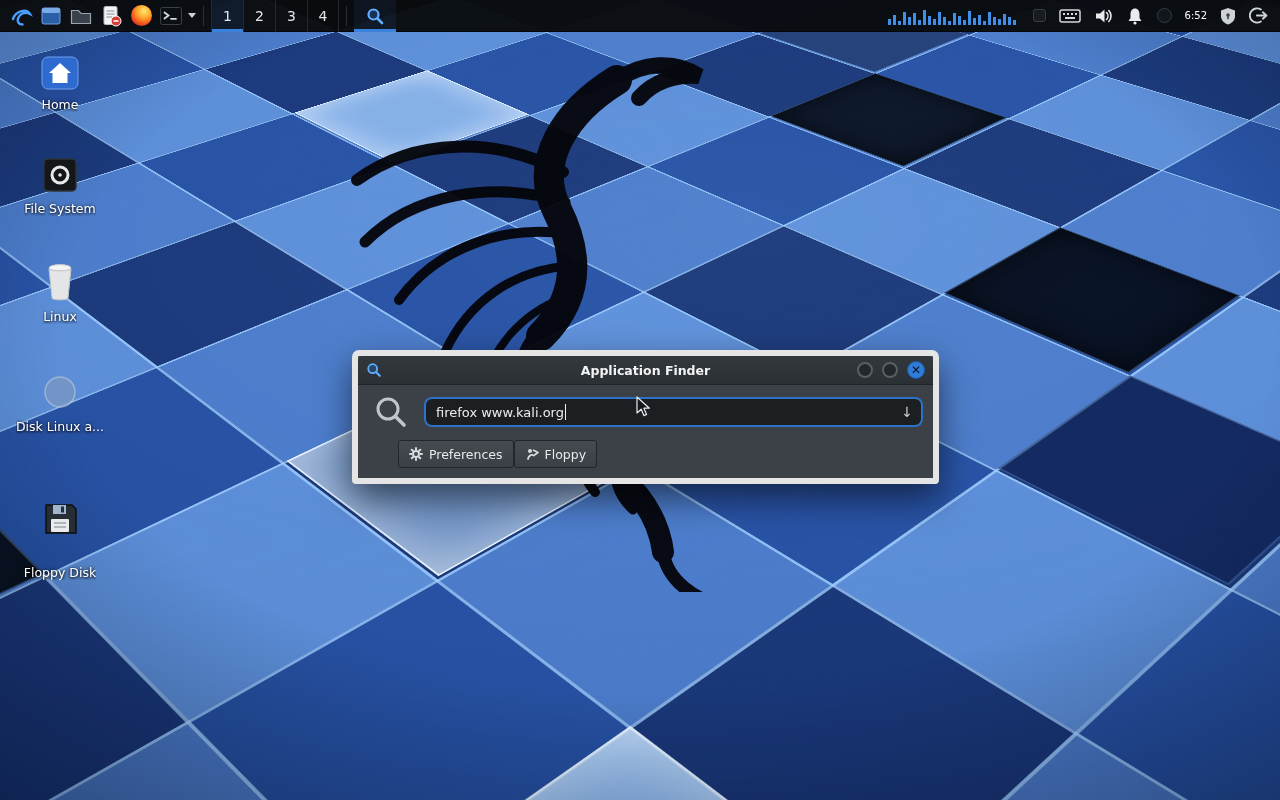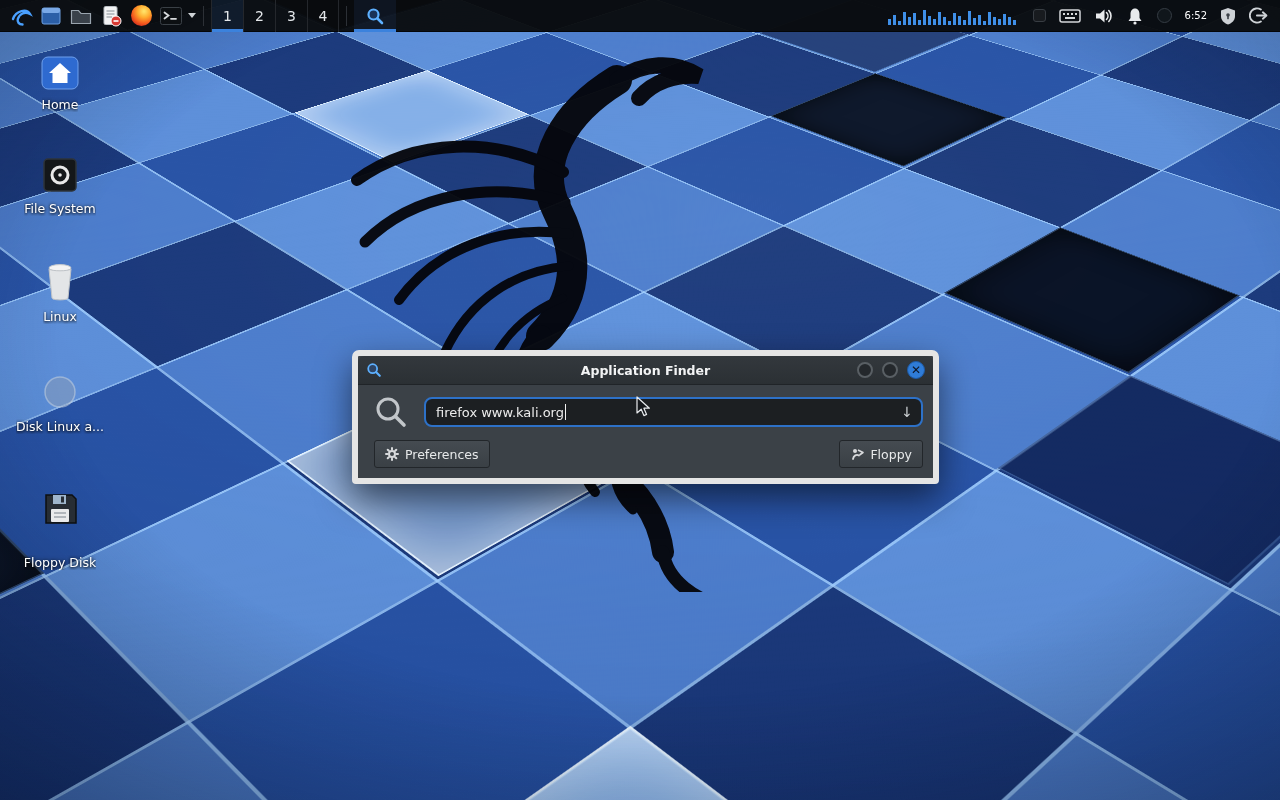--- a/index.html
+++ b/index.html
@@ -72,21 +72,21 @@
   .tb-close { width:18px; height:18px; border-radius:50%; background:#2f7cd8;
     display:flex; align-items:center; justify-content:center;
     color:#0e1524; font-size:12px; font-weight:bold; line-height:1; border:1px solid #1d5aa6; }
   .dlg-body { padding:10px 10px 10px 16px; }
   .search-row { display:flex; align-items:center; gap:16px; }
   .field { position:relative; flex:1; height:30px; display:flex; align-items:center;
     background:#1c1f22; border:2px solid #2d71c8; border-radius:8px;
     padding:0 30px 0 10px; color:#ececec; font-size:13px; }
   .caret { display:inline-block; width:1.5px; height:16px; background:#f2f2f2; margin-left:1px; }
   .field .drop { position:absolute; right:8px; color:#cfd3d6; font-size:14px; }
-  .btn-row { display:flex; justify-content:space-between; margin-top:11px; padding-left:-6px; }
+  .btn-row { display:flex; margin-top:11px; padding-left:-6px;margin-left:24px; }
   .btn { display:flex; align-items:center; gap:6px; height:28px; padding:0 10px;
     background:linear-gradient(#454b51, #3a4045); border:1px solid #22262a; border-radius:3px;
     color:#e7e9ea; font-size:12.5px; cursor:default; }
 
   
   .cursor { position:absolute; left:636px; top:396px; z-index:60; pointer-events:none; }
 </style>
 </head>
 <body>
 
@@ -292,21 +292,21 @@
       <div class="lbl">Linux</div>
     </div>
 
     <div class="dicon" style="top:328px;">
       <svg width="40" height="40" viewBox="0 0 40 40">
         <circle cx="20" cy="20" r="15" fill="rgba(150,160,175,0.40)" stroke="rgba(205,215,225,0.5)" stroke-width="1.5"></circle>
       </svg>
       <div class="lbl">Disk Linux a...</div>
     </div>
 
-    <div class="dicon" style="top:446px;gap:27px;">
+    <div class="dicon" style="top:456px;gap:27px;">
       <svg width="38" height="38" viewBox="0 0 38 38">
         <path d="M5,5 h26 l4,4 v24 h-30 z" fill="#272d34" stroke="#0d0f11" stroke-width="1.5"></path>
         <rect x="12" y="5" width="13" height="9" fill="#9fb6cc"></rect>
         <rect x="20" y="6.5" width="3" height="6" fill="#272d34"></rect>
         <rect x="10" y="19" width="18" height="13" rx="1" fill="#e9eaeb"></rect>
         <line x1="13" y1="23" x2="25" y2="23" stroke="#9aa0a6" stroke-width="1.4"></line>
         <line x1="13" y1="27" x2="25" y2="27" stroke="#9aa0a6" stroke-width="1.4"></line>
       </svg>
       <div class="lbl">Floppy Disk</div>
     </div>

